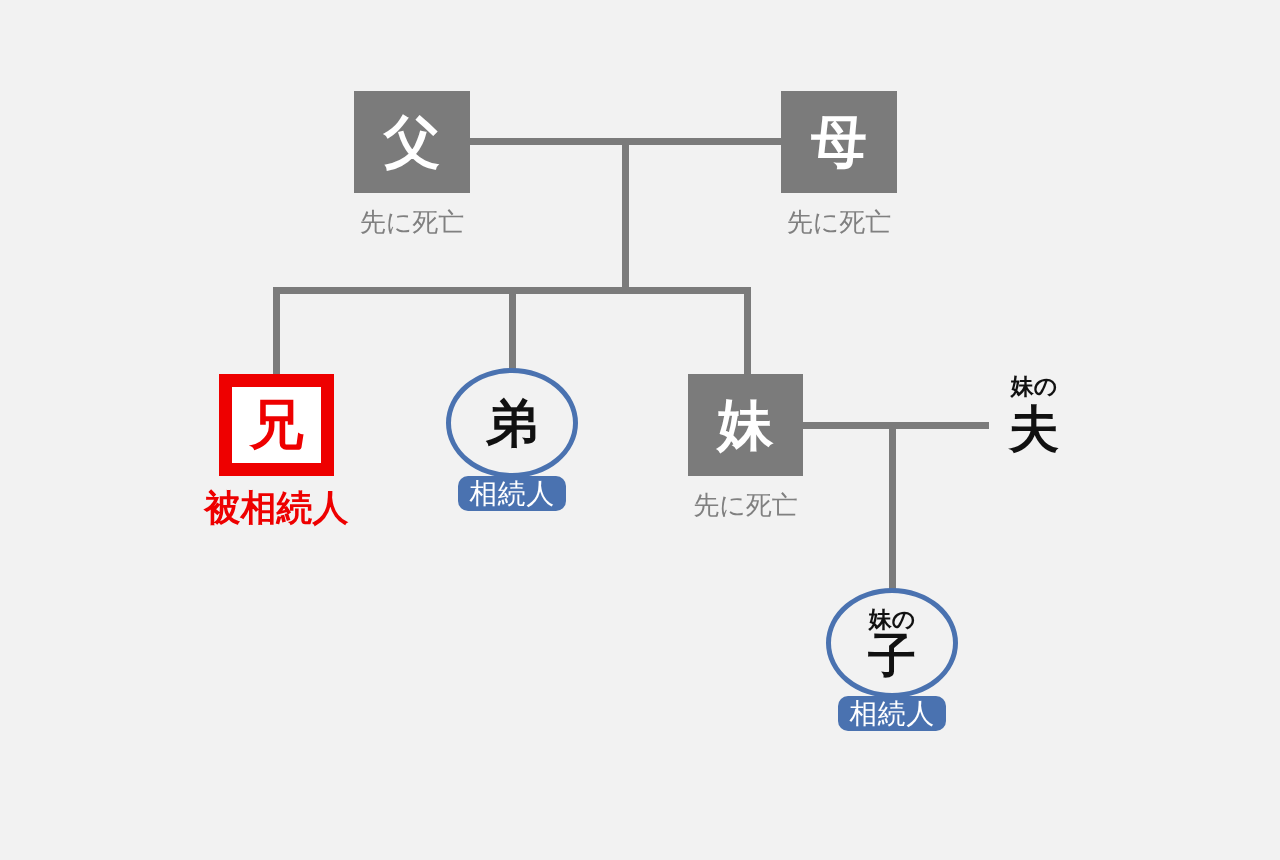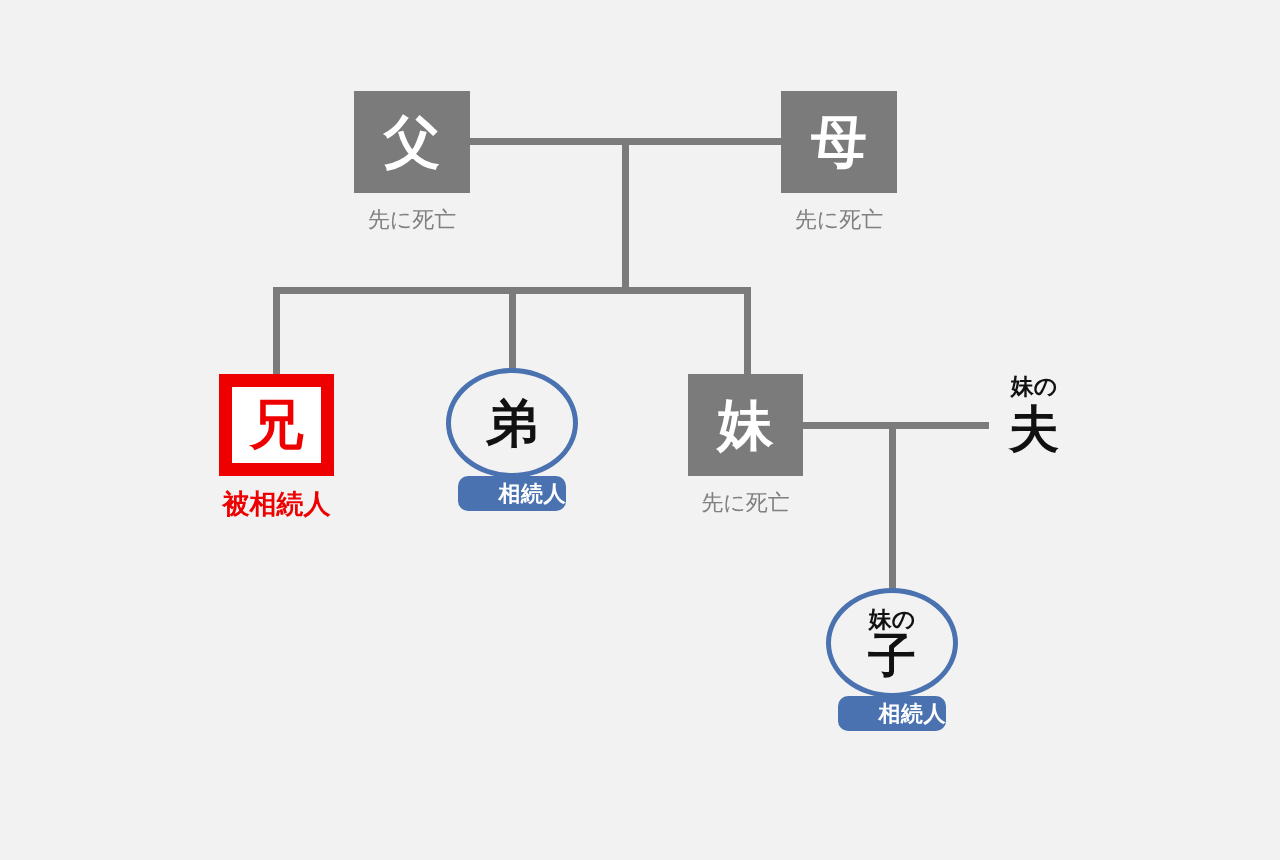--- a/index.html
+++ b/index.html
@@ -84,41 +84,41 @@
   }
 
   
   .badge {
     position: absolute;
     background: #4a72b0;
     color: #ffffff;
     border-radius: 10px;
     display: flex;
     align-items: center;
-    justify-content: flex-end;
-    font-size: 22px;
-    font-weight: bold;
+    justify-content: center;
+    font-size: 28px;
+    font-weight: normal;
     line-height: 1;
     letter-spacing: 0.5px;
   }
 
   
   .caption {
     position: absolute;
     text-align: center;
     line-height: 1;
     white-space: nowrap;
   }
   .caption-gray {
     color: #808080;
-    font-size: 22px;
+    font-size: 26px;
   }
   .caption-red {
     color: #ee0000;
-    font-size: 27px;
+    font-size: 36px;
     font-weight: bold;
   }
 
   
   .plain-person {
     position: absolute;
     text-align: center;
     color: #111111;
     line-height: 1;
     white-space: nowrap;

